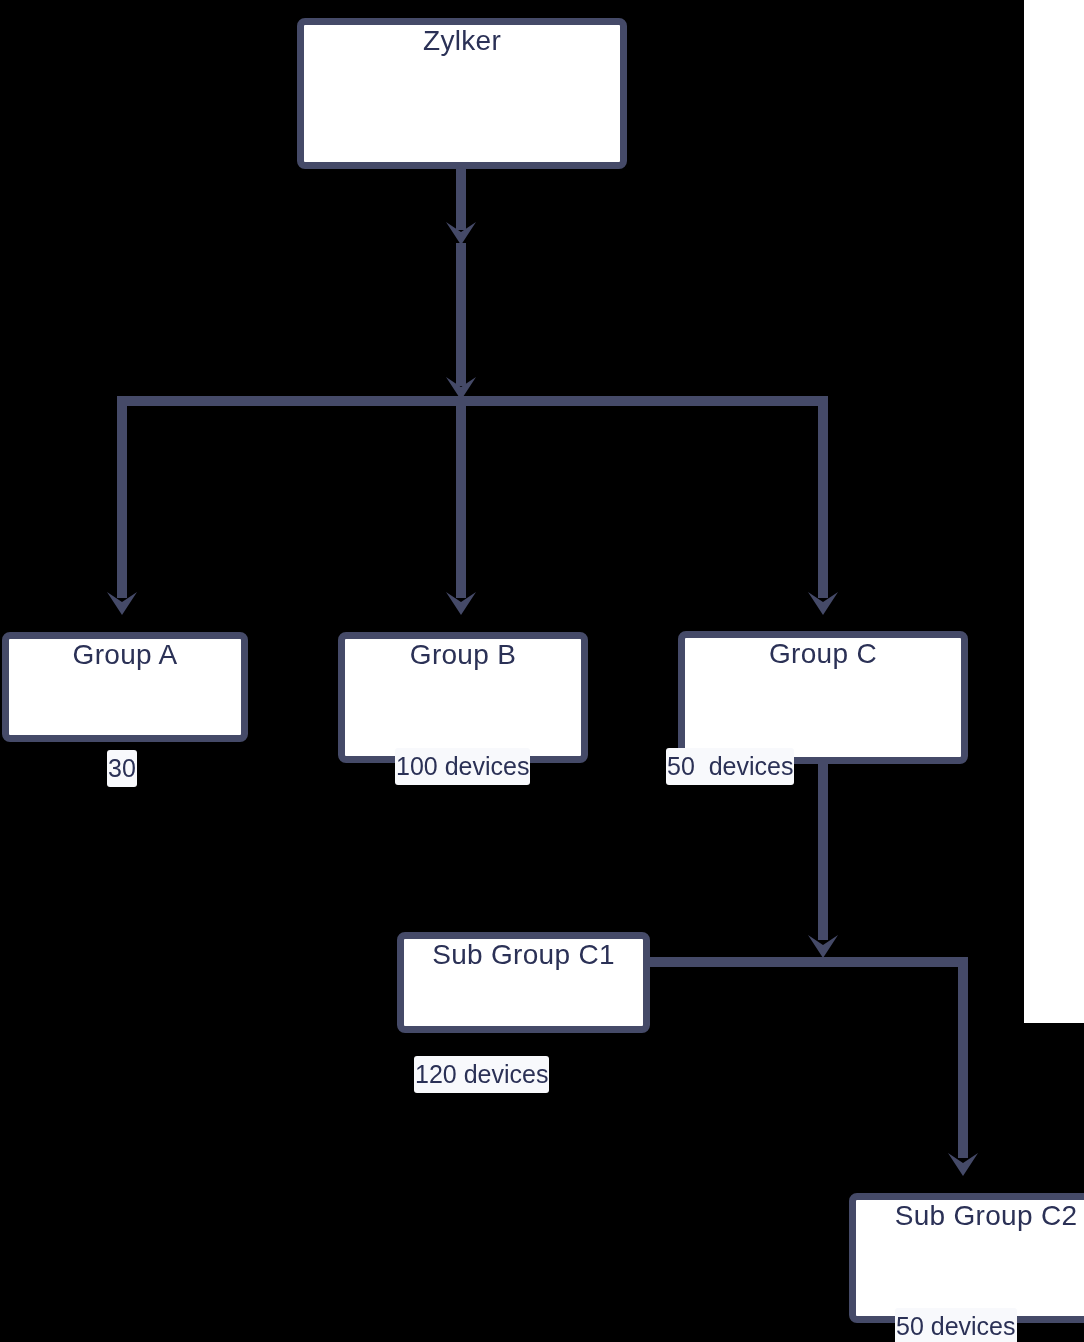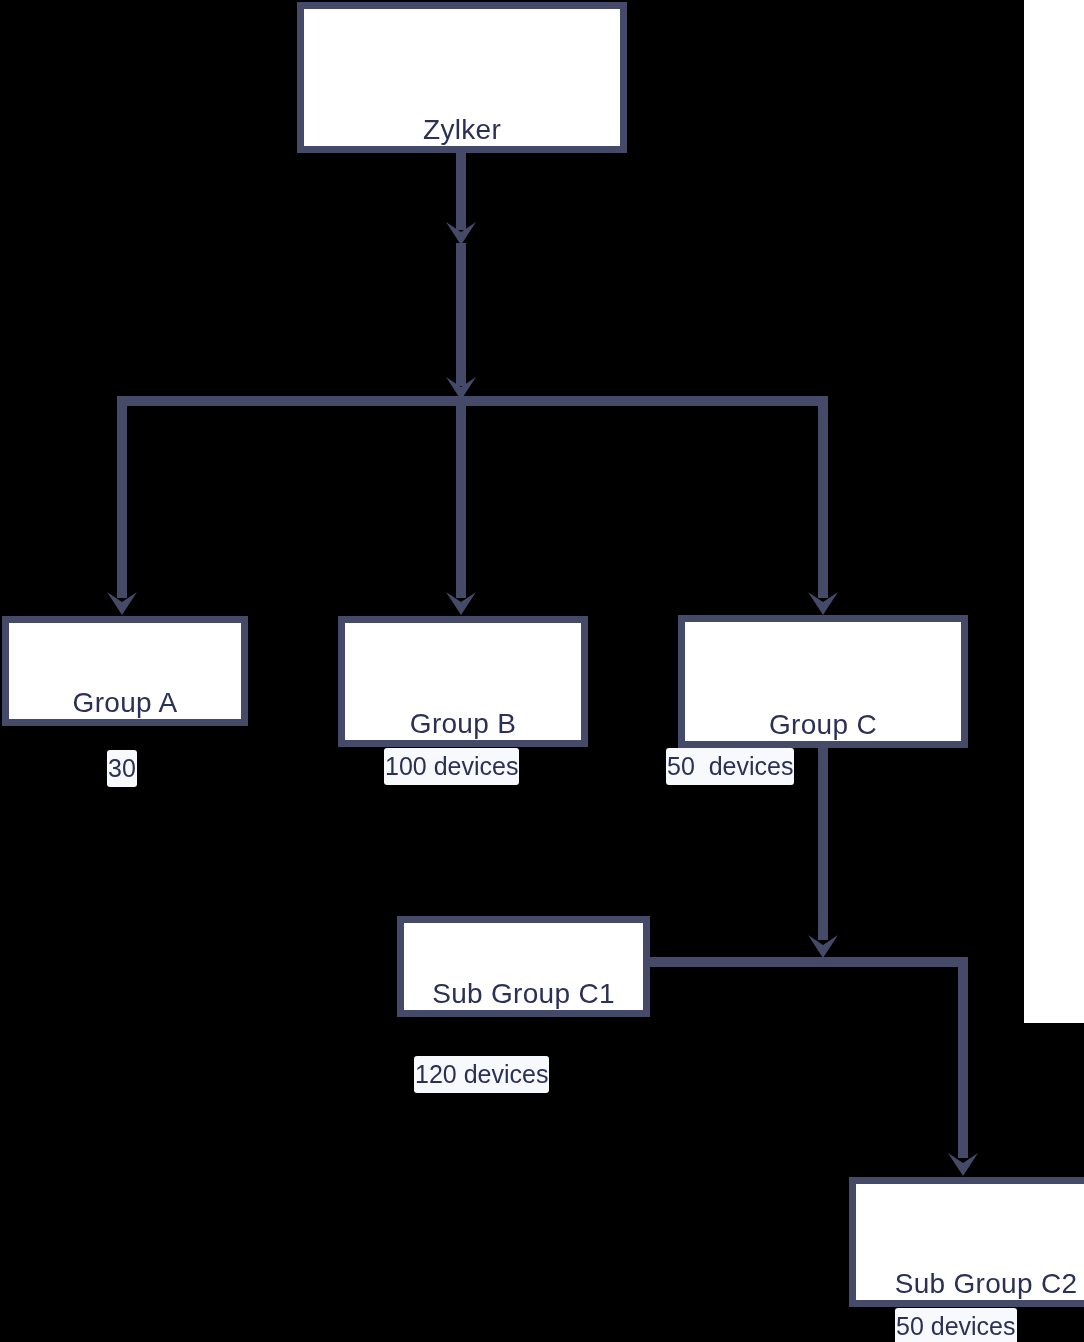--- a/index.html
+++ b/index.html
@@ -27,22 +27,22 @@
   }
   svg.connectors{position:absolute;left:0;top:0;width:1084px;height:1342px;}
   svg.connectors line, svg.connectors polyline{
     stroke:var(--connector);stroke-width:10;fill:none;
   }
   svg.connectors polygon{fill:var(--connector);stroke:none;}
   .node{
     position:absolute;
     background:var(--node-fill);
     border:7px solid var(--node-border);
-    border-radius:0;
-    display:flex;align-items:flex-end;justify-content:center;
+    border-radius:8px;
+    display:flex;align-items:flex-start;justify-content:center;margin-top:16px;
   }
   .node-label{
     font-size:28px;color:var(--node-text);
     letter-spacing:0.3px;white-space:nowrap;
   }
   .badge{
     position:absolute;
     background:var(--badge-bg);color:var(--badge-text);
     font-size:25px;line-height:1.15;
     padding:4px 1px;border-radius:3px;
@@ -98,21 +98,21 @@
   <div class="node" style="left:397px;top:916px;width:253px;height:101px">
     <span class="node-label">Sub Group C1</span>
   </div>
 
   <div class="node" style="left:849px;top:1177px;width:274px;height:130px">
     <span class="node-label">Sub Group C2</span>
   </div>
 
   <div class="badge" style="left:107px;top:750px">30</div>
 
-  <div class="badge" style="left:384px;top:748px">100 devices</div>
+  <div class="badge" style="left:395px;top:748px">100 devices</div>
 
   <div class="badge" style="left:666px;top:748px">50  devices</div>
 
   <div class="badge" style="left:414px;top:1056px">120 devices</div>
 
   <div class="badge" style="left:895px;top:1308px">50 devices</div>
 
 </div>
 
 </body></html>

